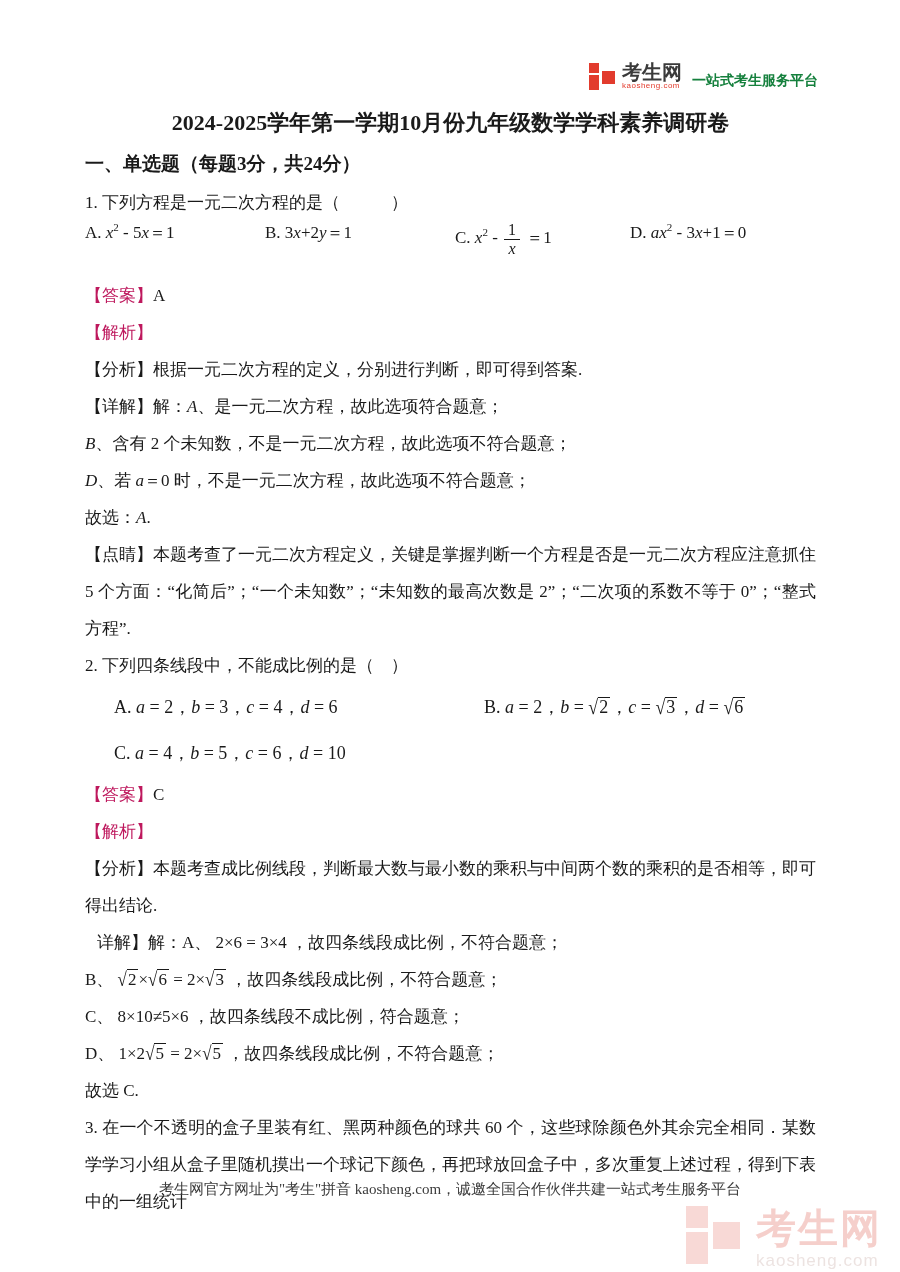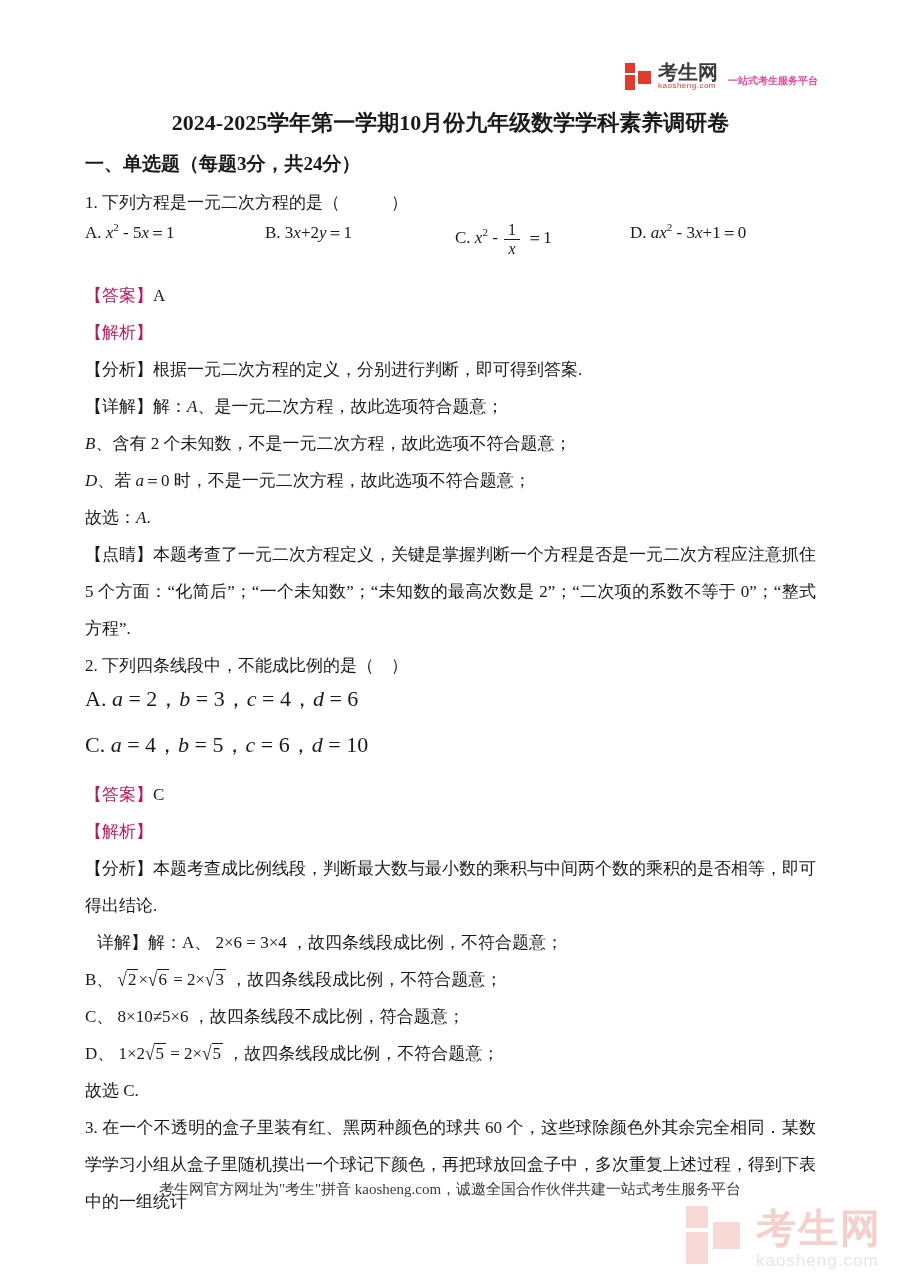--- a/index.html
+++ b/index.html
@@ -17,41 +17,41 @@
   .tag-blue { color:#be185d; }
   sup { font-size:11px; }
   i { font-family:"Liberation Serif","DejaVu Serif",serif; }
 
   .opt-row-4 { display:flex; align-items:flex-start; min-height:54px; margin-bottom:2px; font-size:17px; }
   .opt-row-4 .opt:nth-child(1){ width:180px; }
   .opt-row-4 .opt:nth-child(2){ width:190px; }
   .opt-row-4 .opt:nth-child(3){ width:175px; }
   .opt-row-4 .opt:nth-child(4){ flex:1; }
 
-  .opt-row-2 { display:flex; min-height:46px; font-size:22px; }
+  .opt-row-2 { display:flex; align-items:center; min-height:46px; font-size:18px;margin-left:29px; }
   .opt-row-2 .opt:nth-child(1){ width:370px; }
   .opt-row-2 .opt:nth-child(2){ flex:1; }
 
   .frac { display:inline-block; vertical-align:middle; text-align:center; font-size:16px; margin:0 2px; }
   .frac .num { display:block; line-height:18px; border-bottom:1px solid #1a1a1a; padding:0 4px; }
   .frac .den { display:block; line-height:18px; }
   .sqrt { white-space:nowrap; }
   .sqrt .rsign { display:inline-block; transform:scaleY(1.15); }
   .sqrt .rd { display:inline-block; border-top:1px solid #1a1a1a; line-height:19px; padding:0 2px 0 1px; }
 
   
   .logo { position:absolute; top:60px; right:82px; display:flex; align-items:center; }
   .logo-icon { position:relative; width:28px; height:32px; margin-right:5px; }
   .logo-icon .b1 { position:absolute; left:0; top:3px;  width:10px; height:10px; background:#e23b2d; }
   .logo-icon .b2 { position:absolute; left:0; top:15px; width:10px; height:15px; background:#e23b2d; }
   .logo-icon .b3 { position:absolute; left:13px; top:11px; width:13px; height:13px; background:#e23b2d; }
   .logo-name-wrap { line-height:1; margin-right:10px; }
   .logo-name { font-size:20px; font-weight:bold; color:#3a3a3a; font-family:"Liberation Sans","DejaVu Sans",sans-serif; }
   .logo-domain { font-size:8px; color:#e23b2d; letter-spacing:0.5px; font-family:"Liberation Sans","DejaVu Sans",sans-serif; }
-  .logo-tagline { font-size:10px; font-weight:bold; color:#ec4899; margin-top:10px; }
+  .logo-tagline { font-size:14px; font-weight:bold; color:#15803d; margin-top:10px; }
 
   
   .footer { position:absolute; left:0; right:0; top:1180px; text-align:center; font-size:15px; color:#3c3c3c; }
 
   
   .watermark { position:absolute; right:18px; top:1202px; display:flex; align-items:flex-start; opacity:0.95; }
   .wm-icon { position:relative; width:62px; height:66px; margin-right:8px; }
   .wm-icon .b1 { position:absolute; left:0; top:4px;  width:22px; height:22px; background:#f8d7d4; }
   .wm-icon .b2 { position:absolute; left:0; top:30px; width:22px; height:32px; background:#f8d7d4; }
   .wm-icon .b3 { position:absolute; left:27px; top:20px; width:27px; height:27px; background:#f8d7d4; }
@@ -99,20 +99,21 @@
   <div class="para"><span><i>B</i>、含有 2 个未知数，不是一元二次方程，故此选项不符合题意；</span></div>
   <div class="para"><span><i>D</i>、若 <i>a</i>＝0 时，不是一元二次方程，故此选项不符合题意；</span></div>
   <div class="para"><span>故选：<i>A</i>.</span></div>
 
   <div class="para"><span>【点睛】</span><span>本题考查了一元二次方程定义，关键是掌握判断一个方程是否是一元二次方程应注意抓住 5 个方面：“化简后”；“一个未知数”；“未知数的最高次数是 2”；“二次项的系数不等于 0”；“整式方程”.</span></div>
 
   <div class="stem">2. 下列四条线段中，不能成比例的是（　）</div>
 
   <div class="opt-row-2">
     <div class="opt"><span>A.</span> <span><i>a</i> = 2，<i>b</i> = 3，<i>c</i> = 4，<i>d</i> = 6</span></div>
+    <div class="opt"><span>B.</span> <span><i>a</i> = 2，<i>b</i> = <span class="sqrt"><span class="rsign">√</span><span class="rd">2</span></span>，<i>c</i> = <span class="sqrt"><span class="rsign">√</span><span class="rd">3</span></span>，<i>d</i> = <span class="sqrt"><span class="rsign">√</span><span class="rd">6</span></span></span></div>
   </div>
   <div class="opt-row-2">
     <div class="opt"><span>C.</span> <span><i>a</i> = 4，<i>b</i> = 5，<i>c</i> = 6，<i>d</i> = 10</span></div>
   </div>
 
   <div class="para"><span class="tag-blue">【答案】</span><span>C</span></div>
   <div class="para"><span class="tag-blue">【解析】</span></div>
   <div class="para"><span>【分析】</span><span>本题考查成比例线段，判断最大数与最小数的乘积与中间两个数的乘积的是否相等，即可得出结论.</span></div>
 
   <div class="para indent1"><span>详解】</span><span>解：A、 2×6 = 3×4 ，故四条线段成比例，不符合题意；</span></div>

